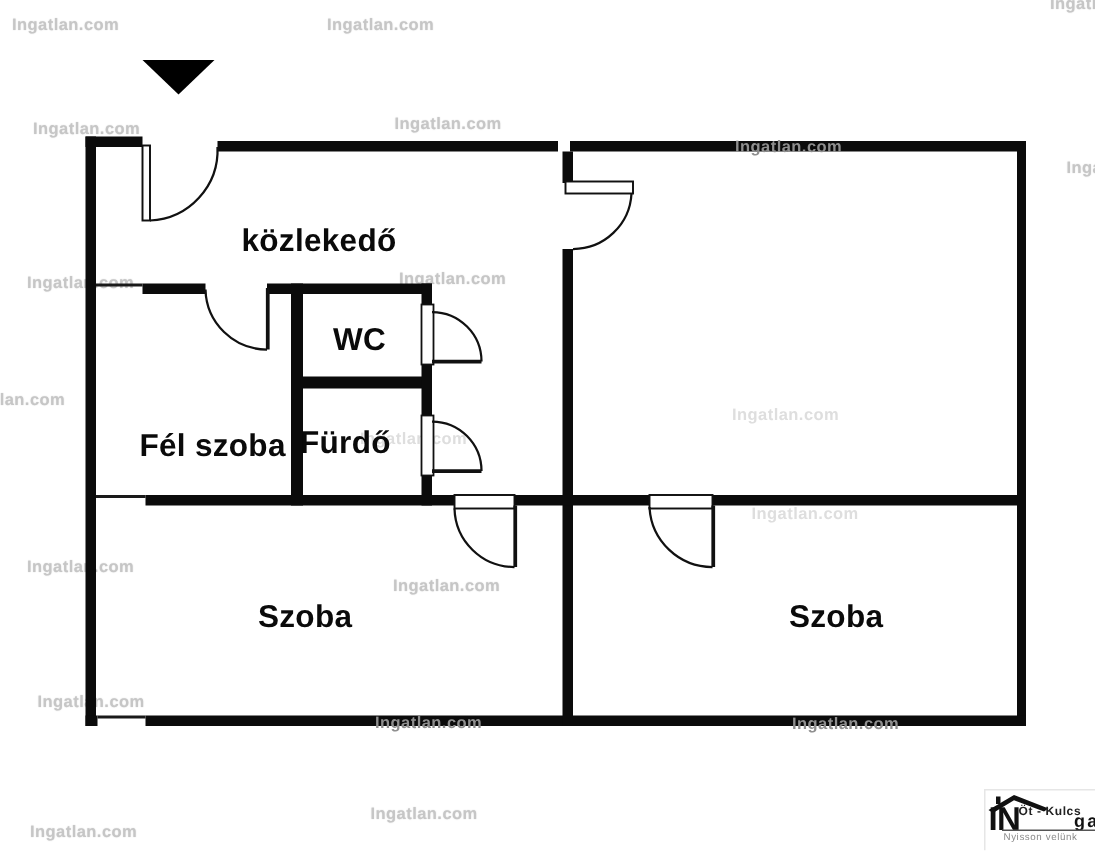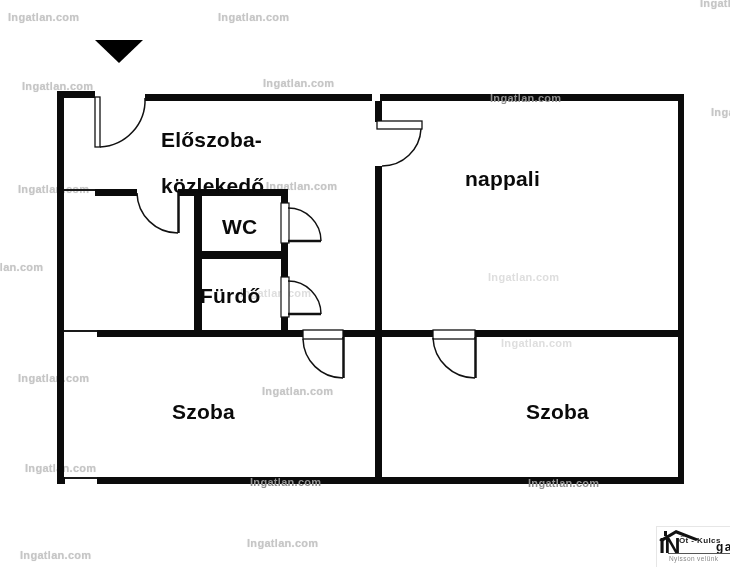--- a/index.html
+++ b/index.html
@@ -149,28 +149,27 @@
       <path d="M 303 339 A 40 40 0 0 0 343 378" fill="none" stroke="#111" stroke-width="1.5"></path>
     </g>
     <g>
       <rect x="433" y="330" width="42" height="9" fill="#ffffff" stroke="#111" stroke-width="1.3"></rect>
       <line x1="475.5" y1="337" x2="475.5" y2="378" stroke="#111" stroke-width="2.5"></line>
       <path d="M 433 338 A 42 42 0 0 0 475 378" fill="none" stroke="#111" stroke-width="1.5"></path>
     </g>
   </svg>
 
   <div class="room-label" style="left:161px;top:127px;">
-    <span style="display:block;">Előszoba-</span>
     <span style="display:block;margin-top:21px;">közlekedő</span>
   </div>
   <div class="room-label" style="left:465px;top:166px;">
-    <span style="display:block;">nappali</span>
   </div>
   <div class="room-label" style="left:222px;top:214px;">WC</div>
   <div class="room-label" style="left:200px;top:283px;">Fürdő</div>
+  <div class="room-label" style="left:93px;top:285px;">Fél szoba</div>
   <div class="room-label" style="left:172px;top:399px;">Szoba</div>
   <div class="room-label" style="left:526px;top:399px;">Szoba</div>
 
   <div id="logo">
     <svg width="86" height="45" viewBox="0 0 86 45">
       <path d="M2 13 L19 3 L42 12 L39 14 L19 6.5 L5 15 Z" fill="#111"></path>
       <rect x="7" y="4" width="3" height="5" fill="#111"></rect>
     </svg>
     <span class="logo-prefix">IN</span>
     <span class="logo-keys">Öt - Kulcs</span>

